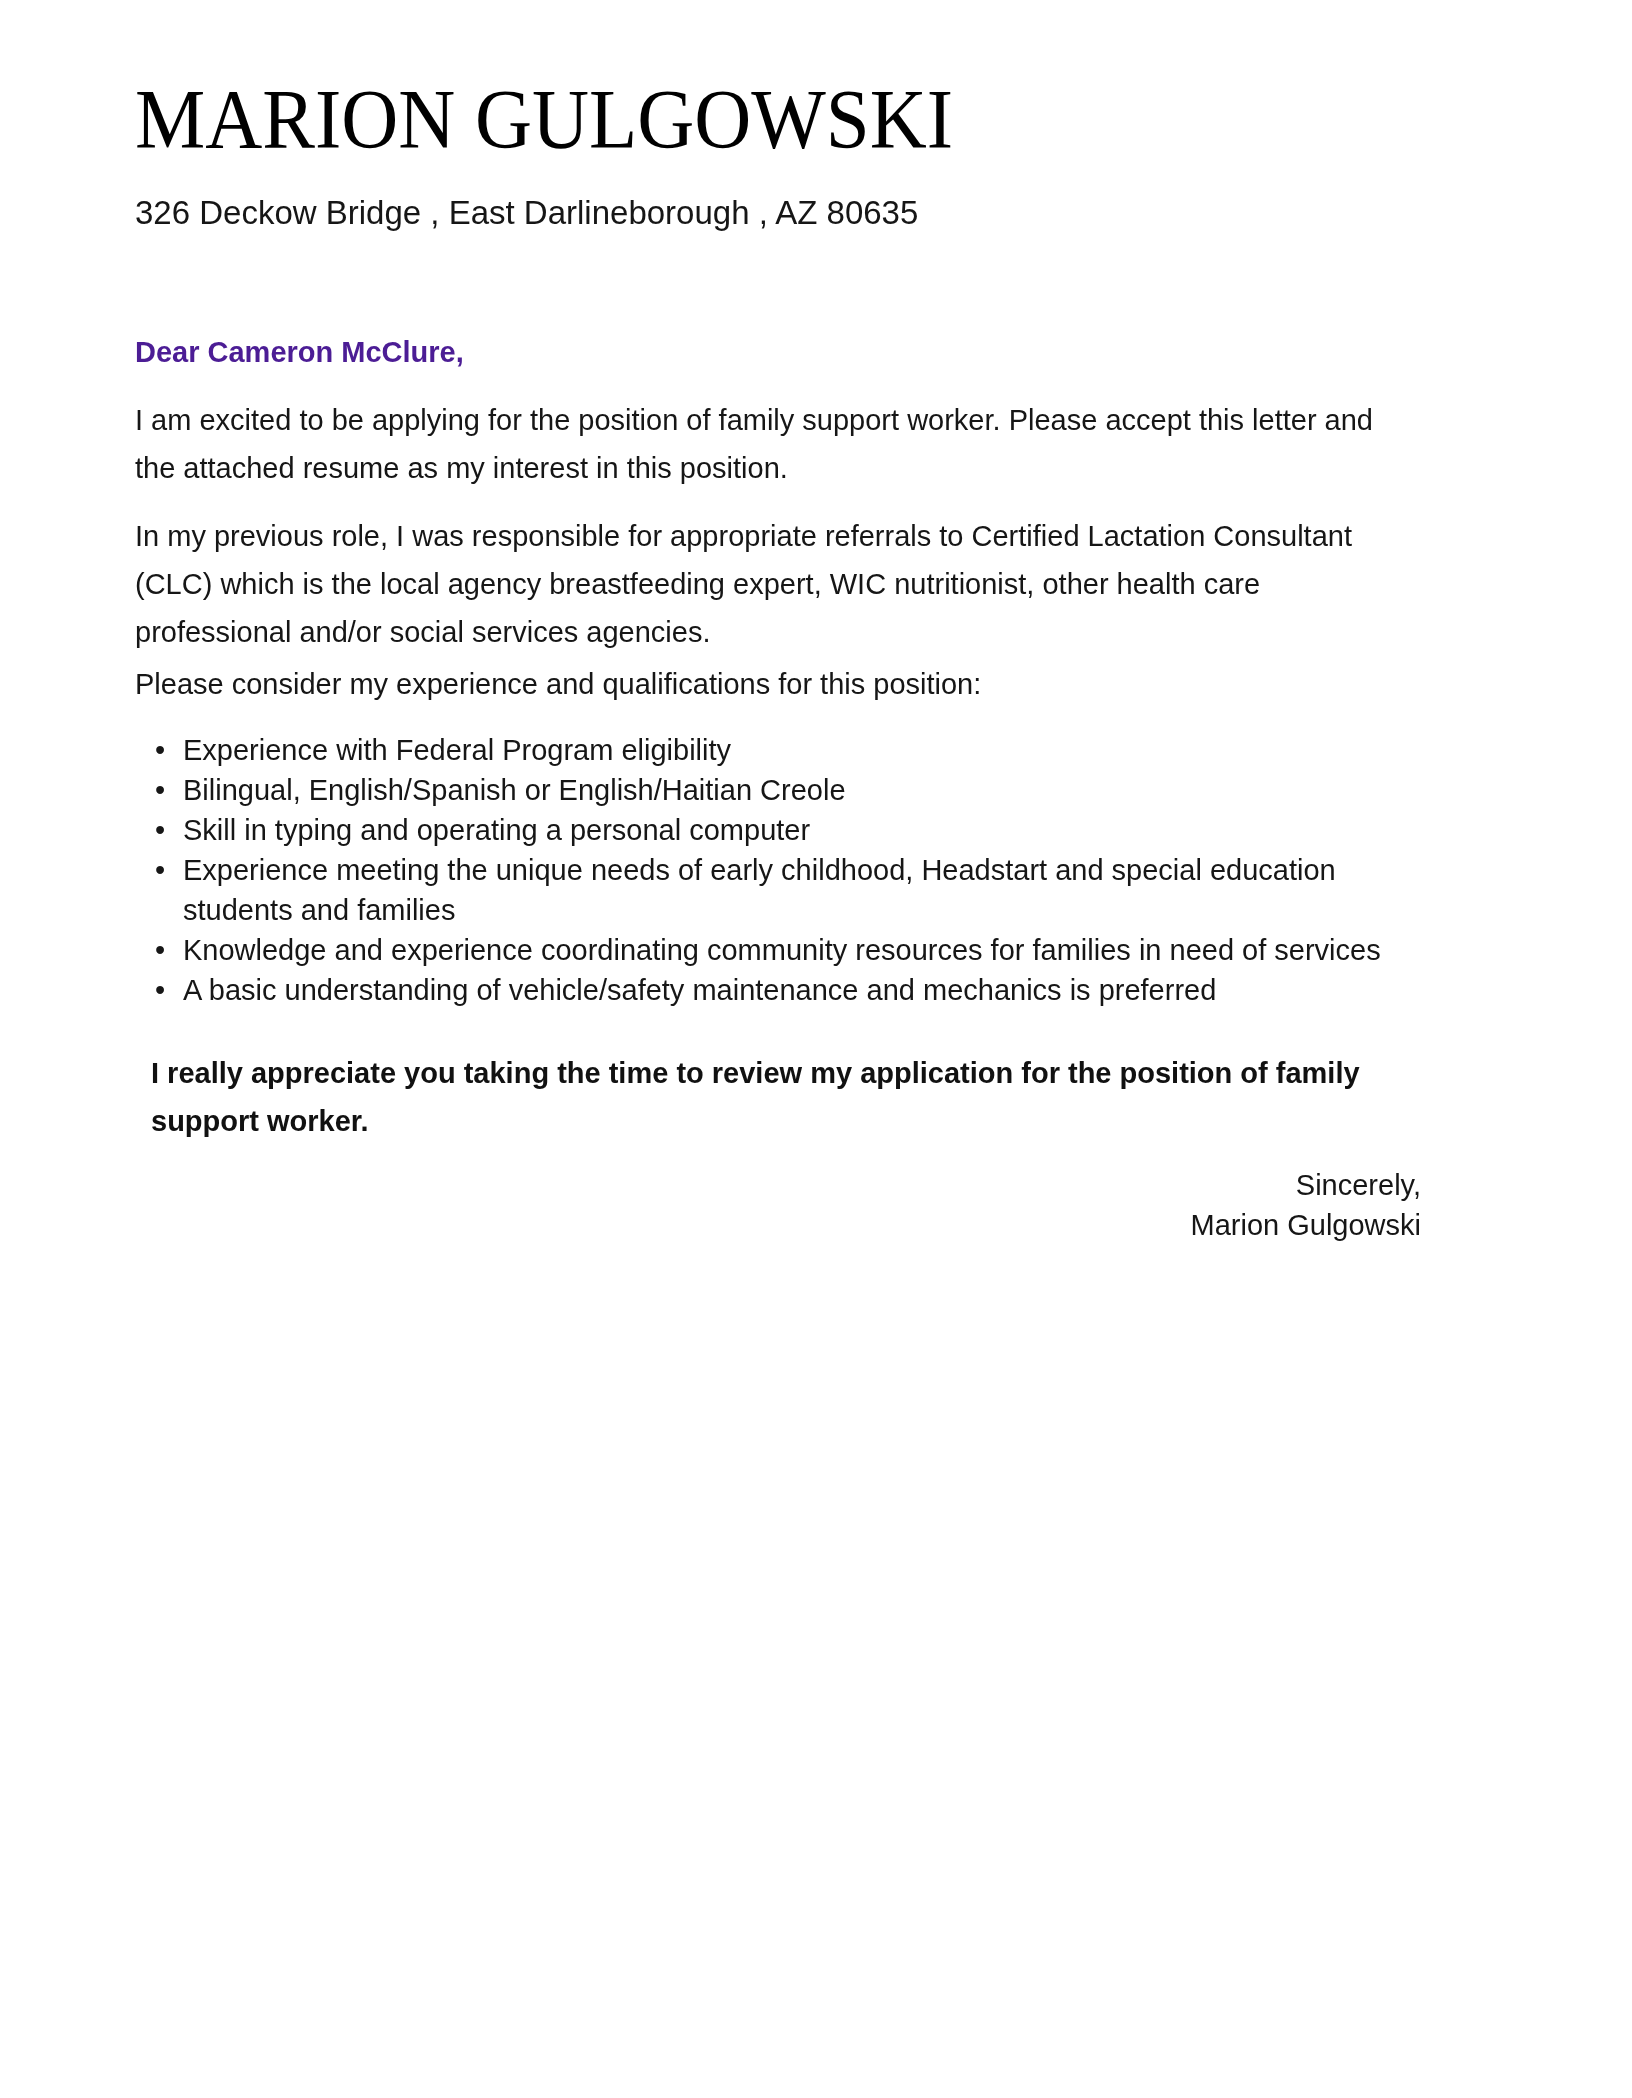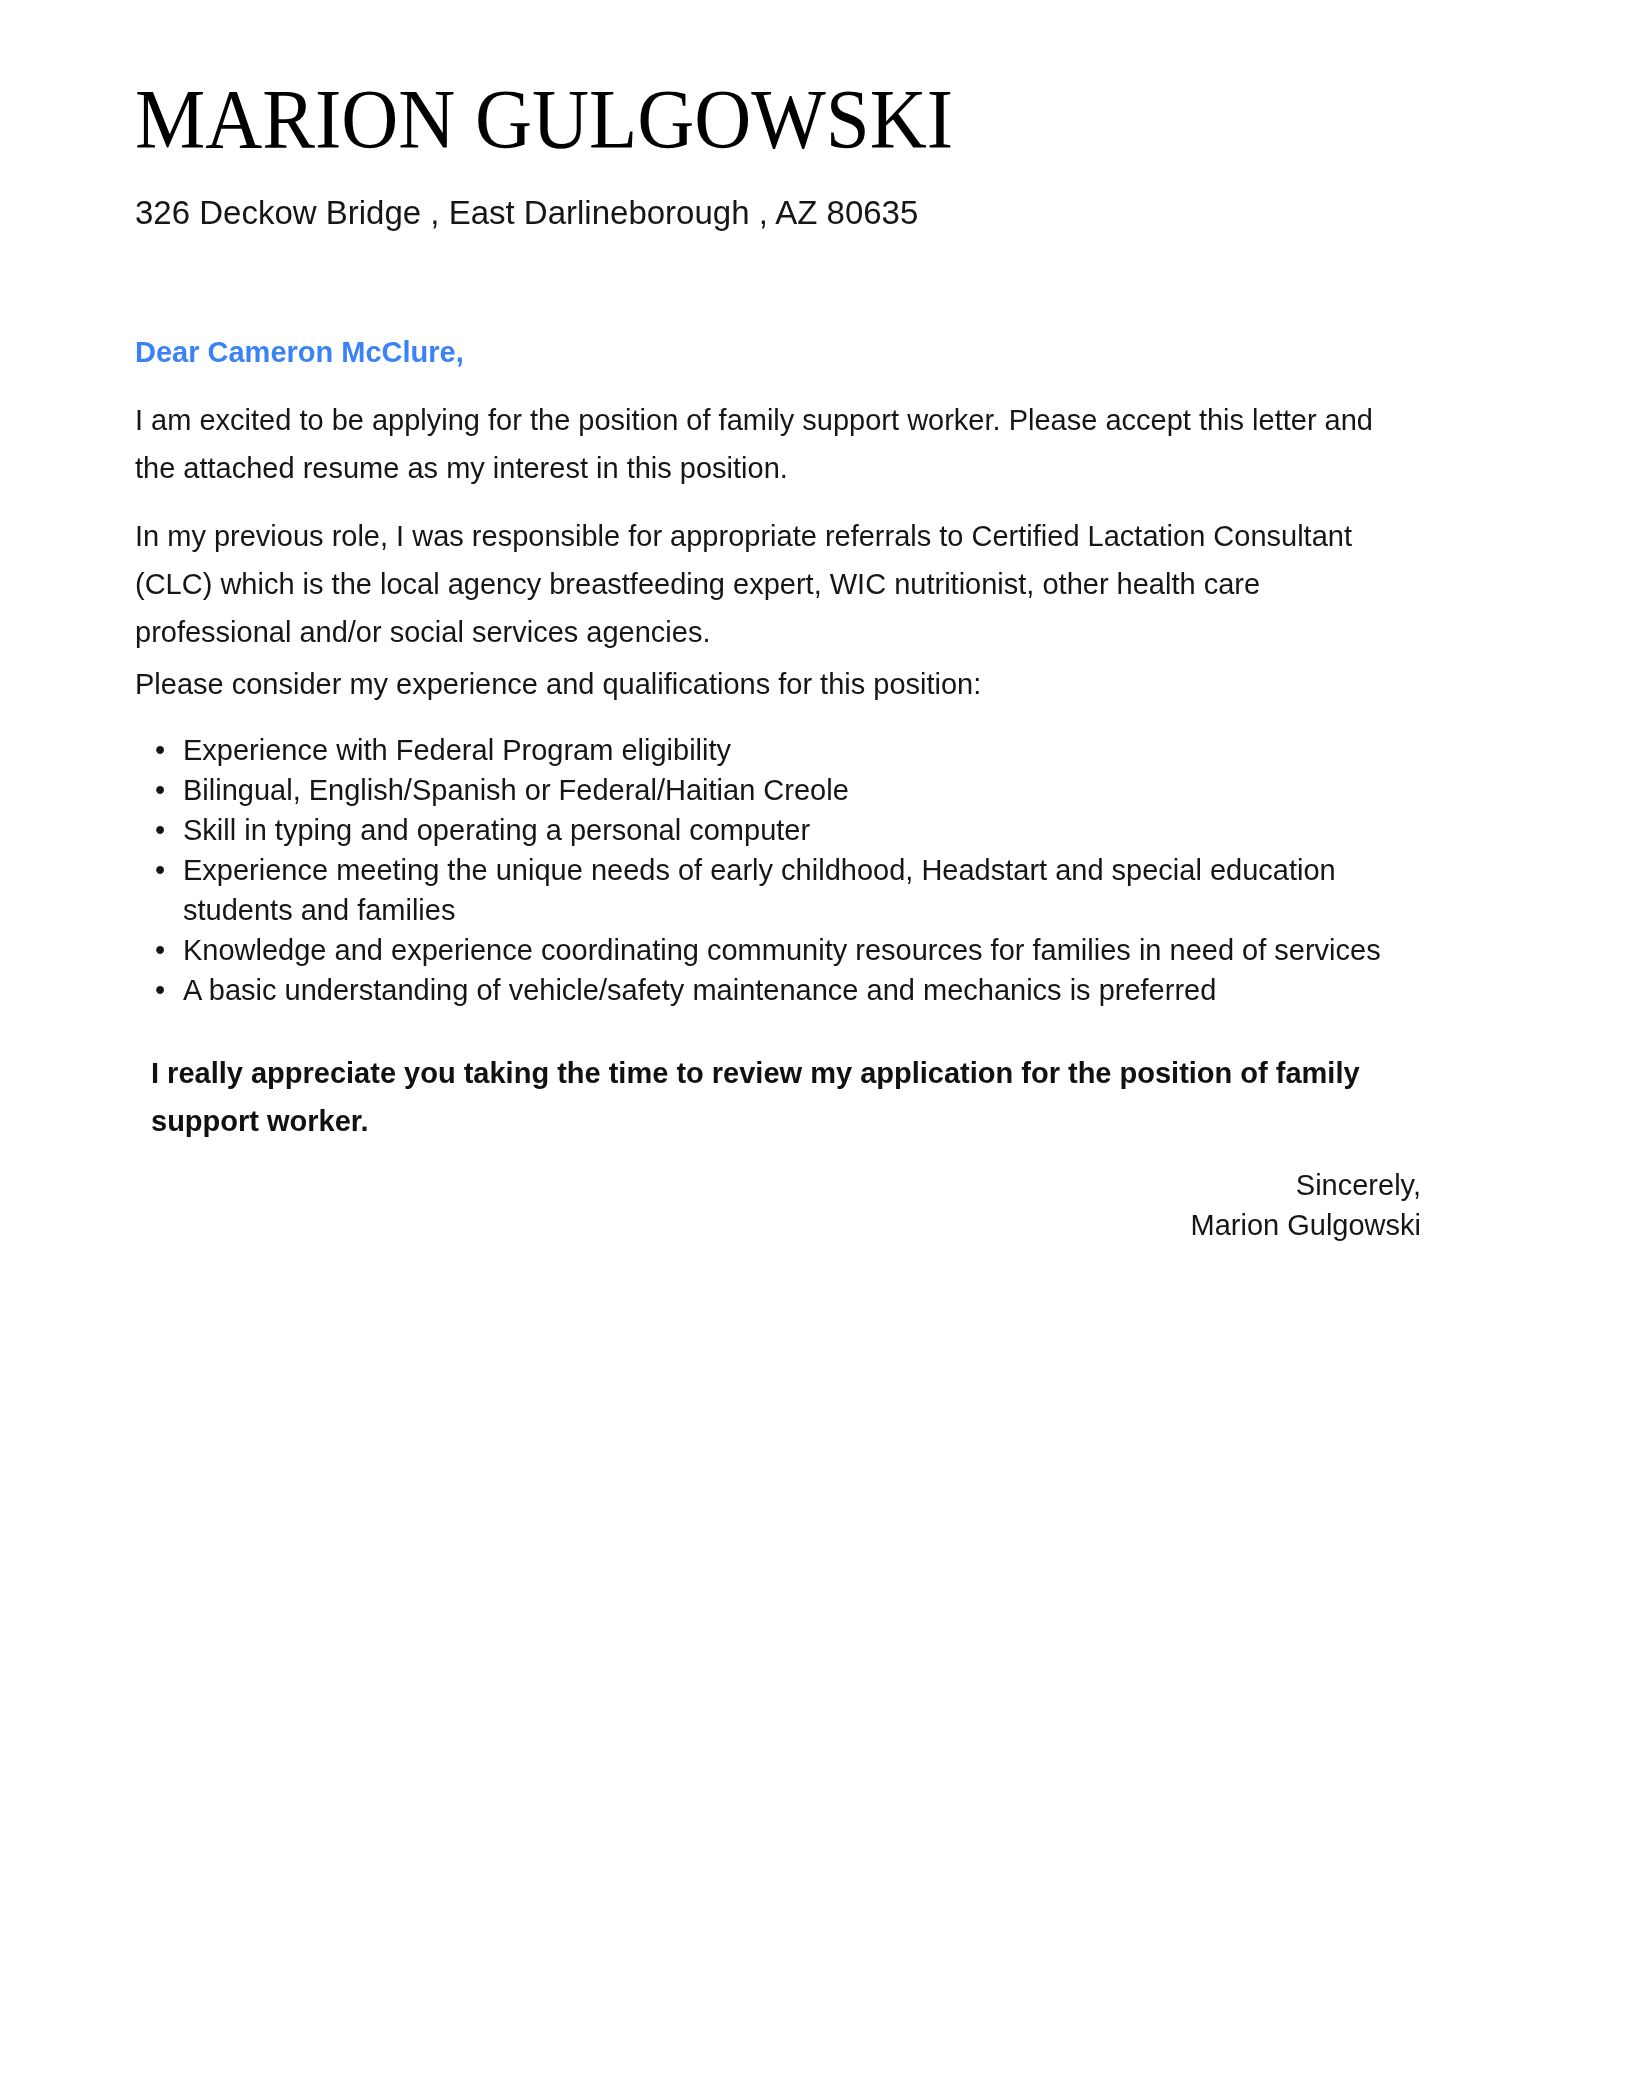--- a/index.html
+++ b/index.html
@@ -34,21 +34,21 @@
     margin: 31px 0 14px 0;
     font-size: 33px;
     line-height: 40px;
     color: #161616;
   }
   .greeting {
     margin: 95px 0 0 0;
     font-size: 29px;
     line-height: 48px;
     font-weight: 600;
-    color: #3b82f6;
+    color: #4c1d95;
   }
   .para {
     margin: 20px 0 0 0;
     font-size: 29px;
     line-height: 48px;
     white-space: pre-line;
     color: #161616;
   }
   .para.tight {
     margin-top: 4px;
@@ -106,21 +106,21 @@
 the attached resume as my interest in this position.</p>
 
   <p class="para">In my previous role, I was responsible for appropriate referrals to Certified Lactation Consultant
 (CLC) which is the local agency breastfeeding expert, WIC nutritionist, other health care
 professional and/or social services agencies.</p>
 
   <p class="para tight">Please consider my experience and qualifications for this position:</p>
 
   <ul class="qual-list">
     <li>Experience with Federal Program eligibility</li>
-    <li>Bilingual, English/Spanish or Federal/Haitian Creole</li>
+    <li>Bilingual, English/Spanish or English/Haitian Creole</li>
     <li>Skill in typing and operating a personal computer</li>
     <li>Experience meeting the unique needs of early childhood, Headstart and special education
 students and families</li>
     <li>Knowledge and experience coordinating community resources for families in need of services</li>
     <li>A basic understanding of vehicle/safety maintenance and mechanics is preferred</li>
   </ul>
 
   <p class="closing">I really appreciate you taking the time to review my application for the position of family
 support worker.</p>
 

